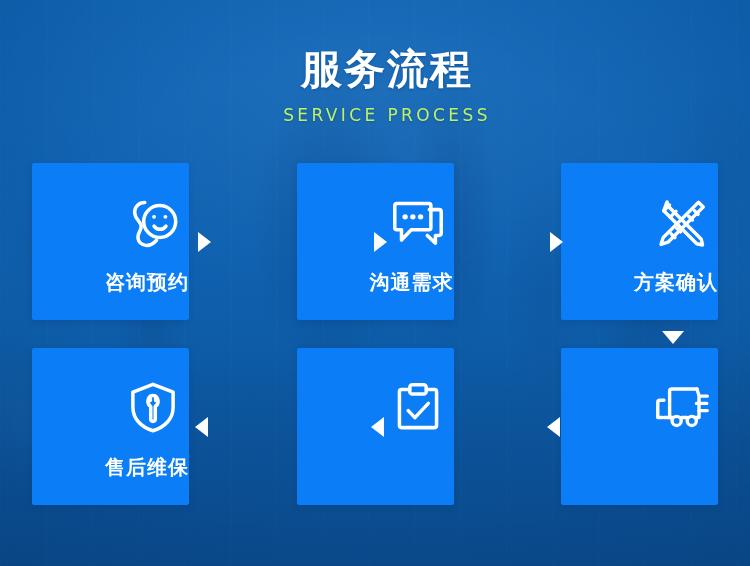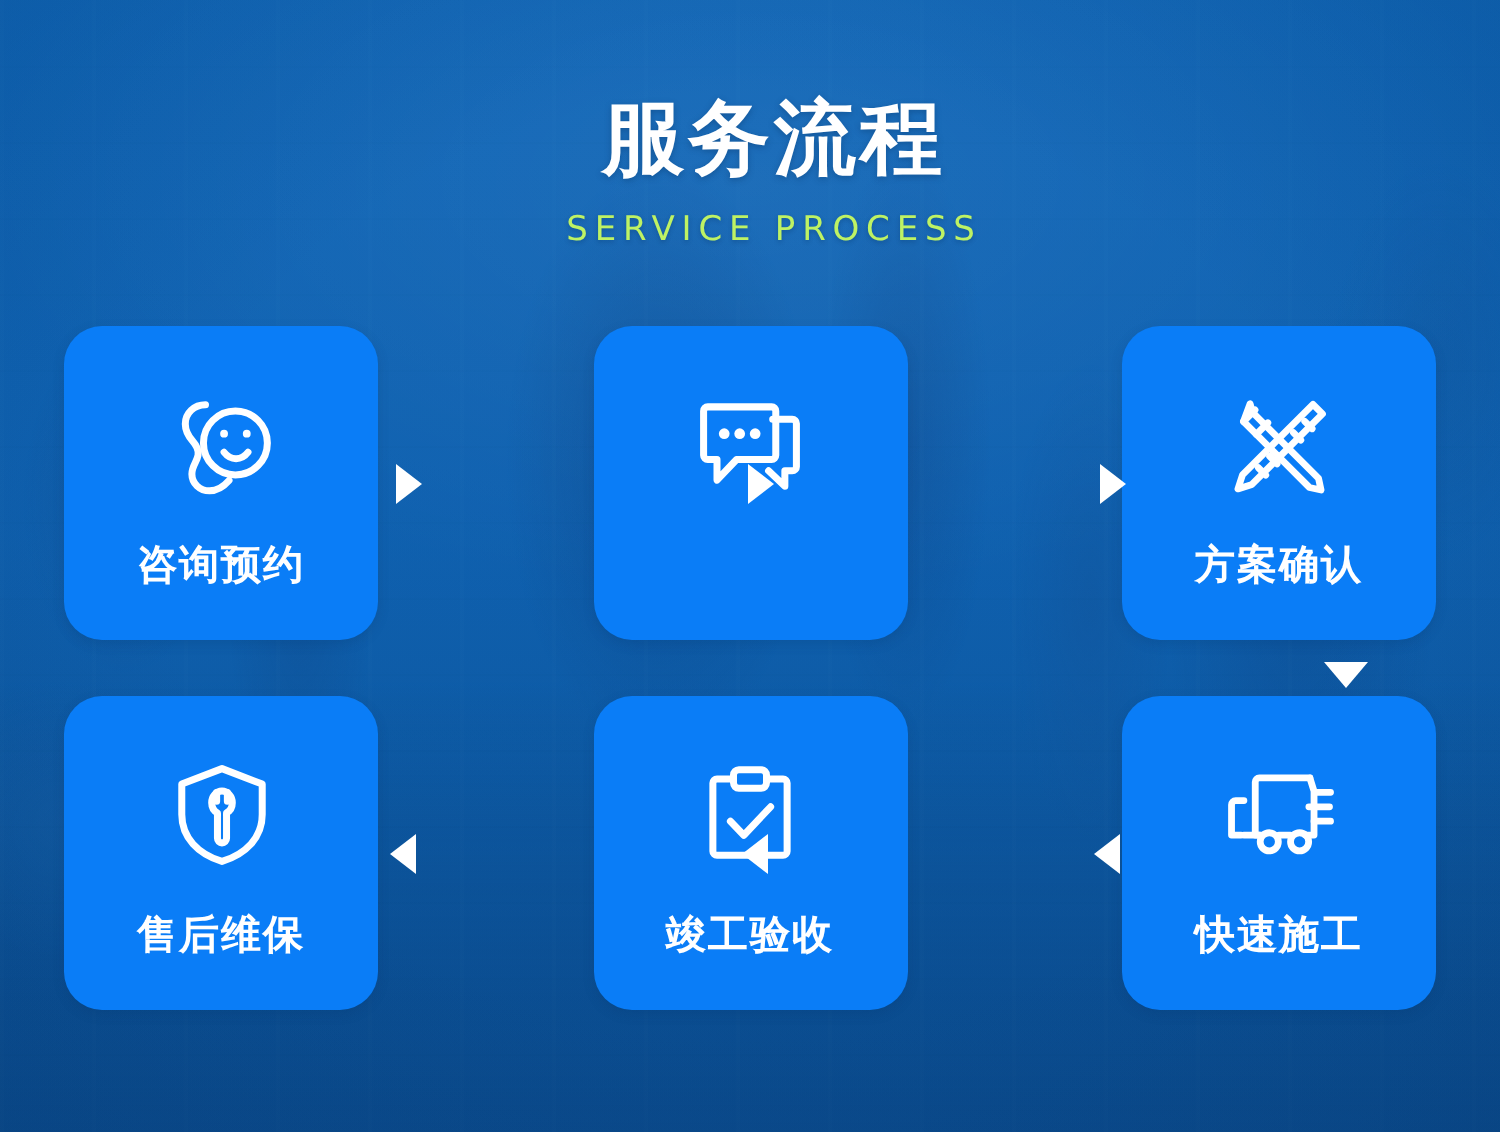--- a/index.html
+++ b/index.html
@@ -109,24 +109,24 @@
     display: flex;
     justify-content: space-between;
     position: relative;
   }
   .row-2 { margin-top: 28px; }
 
   .card {
     width: 157px;
     height: 157px;
     background: #0a7df7;
-    border-radius: 19px;
+    border-radius: 2px;
     display: flex;
     flex-direction: column;
-    align-items: center;
+    align-items: flex-end;
     justify-content: flex-start;
     box-shadow: 0 2px 6px rgba(7,50,100,.18);
     position: relative;
   }
   .card-icon {
     margin-top: 26px;
     width: 72px;
     height: 66px;
     display: flex;
     align-items: center;
@@ -223,20 +223,21 @@
       <div class="card">
         <div class="card-icon">
           <svg viewBox="0 0 64 64" fill="none" stroke="#ffffff" stroke-width="3.4" stroke-linecap="round" stroke-linejoin="round">
             <path d="M43 20h9.5a2 2 0 0 1 2 2v21a2 2 0 0 1-2 2h-3.6v7.5L41 45"></path>
             <path d="M11.5 14h31a2 2 0 0 1 2 2v21.5a2 2 0 0 1-2 2H25.5L16 49.5V39.5h-4.5a2 2 0 0 1-2-2V16a2 2 0 0 1 2-2z"></path>
             <circle cx="19.5" cy="27" r="2.6" fill="#ffffff" stroke="none"></circle>
             <circle cx="27" cy="27" r="2.6" fill="#ffffff" stroke="none"></circle>
             <circle cx="34.5" cy="27" r="2.6" fill="#ffffff" stroke="none"></circle>
           </svg>
         </div>
+        <div class="card-label">沟通需求</div>
       </div>
 
       <div class="card">
         <div class="card-icon">
           <svg viewBox="0 0 64 64" fill="none" stroke="#ffffff" stroke-width="3.3" stroke-linecap="round" stroke-linejoin="round">
 
             <path d="M17.5 12.5l-3.2 8.6 32 32 5.6 1.2-1.2-5.6-32-32-1.2-4.2z"></path>
             <path d="M14.3 21.1l5.6-5.6"></path>
             <path d="M20.5 27.3l5.6-5.6"></path>
 
@@ -274,37 +275,35 @@
       </div>
 
       <div class="card">
         <div class="card-icon">
           <svg viewBox="0 0 64 64" fill="none" stroke="#ffffff" stroke-width="3.4" stroke-linecap="round" stroke-linejoin="round">
             <path d="M24 15h-8a2 2 0 0 0-2 2v33a2 2 0 0 0 2 2h32a2 2 0 0 0 2-2V17a2 2 0 0 0-2-2h-8"></path>
             <rect x="24" y="10.5" width="16" height="9" rx="2.6"></rect>
             <path d="M22.5 35.5l6.5 6.8L42 28.5"></path>
           </svg>
         </div>
-        <div class="card-label">竣工验收</div>
       </div>
 
       <div class="card">
         <div class="card-icon">
           <svg viewBox="0 0 64 64" fill="none" stroke="#ffffff" stroke-width="3.3" stroke-linecap="round" stroke-linejoin="round">
             <path d="M14.5 25.5h-4a2 2 0 0 0-2 2v14.7h4.6"></path>
             <path d="M22 42.2h-7.5"></path>
             <path d="M46.5 14.5H22a2 2 0 0 0-2 2v25.7h2.8"></path>
             <path d="M46.5 14.5l2 6.5v21.2h-4.2"></path>
             <path d="M31.5 42.2h5.5"></path>
             <circle cx="26.8" cy="45.5" r="4.4"></circle>
             <circle cx="41.5" cy="45.5" r="4.4"></circle>
             <path d="M50 21.5h6.5M46 28.5h10M48.5 35.5h8"></path>
           </svg>
         </div>
-        <div class="card-label">快速施工</div>
       </div>
 
 
       <div class="arrow arrow-left a-l1"></div>
       <div class="arrow arrow-left a-l2"></div>
       <div class="arrow arrow-left a-l3"></div>
     </div>
 
   </div>
 </div>

